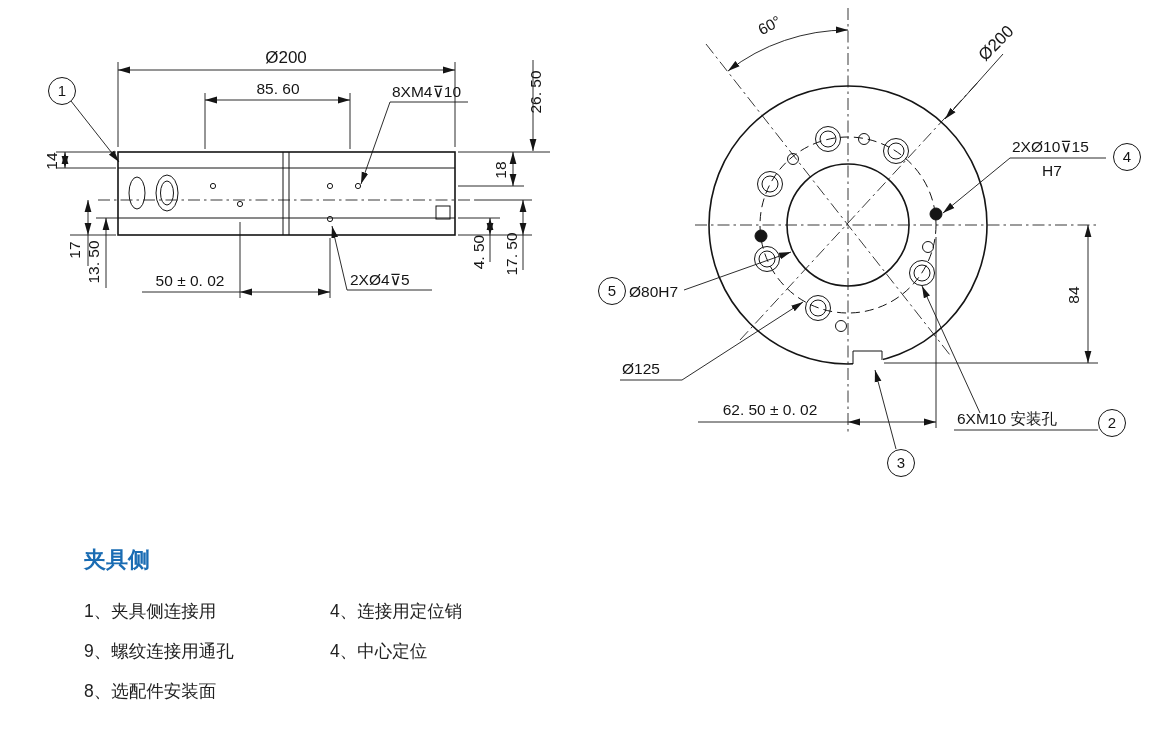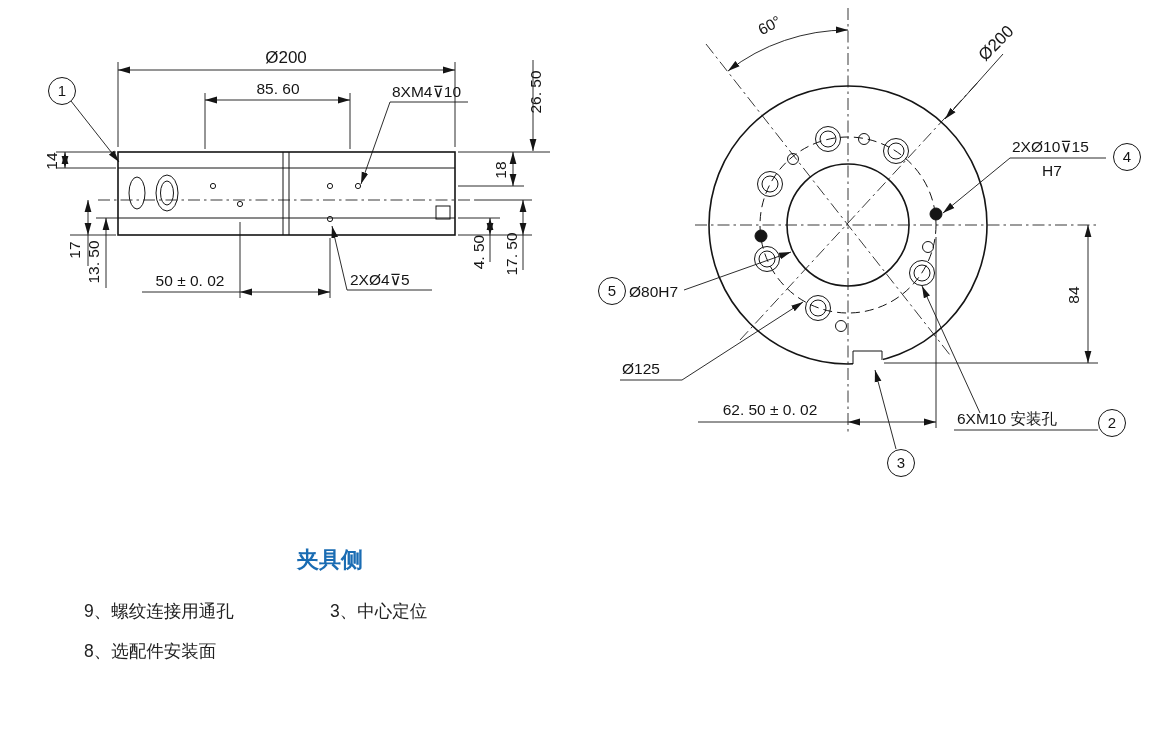--- a/index.html
+++ b/index.html
@@ -218,25 +218,27 @@
       </g>
       <g>
         <circle class="geo thin whitefill" cx="901" cy="463" r="13.5"></circle>
         <text class="ballontxt" x="901" y="468" text-anchor="middle">3</text>
       </g>
     </g>
   </svg>
 
   
   <div class="legend">
-    <h2 class="legend-title" style="color: rgb(26, 108, 179); text-align: center;">夹具侧</h2>
+    <h2 class="legend-title" style="color: rgb(26, 108, 179);">夹具侧</h2>
     <div class="legend-cols">
       <ul class="legend-col">
+        <li>1、夹具侧连接用</li>
         <li>9、螺纹连接用通孔</li>
         <li>8、选配件安装面</li>
       </ul>
       <ul class="legend-col">
-        <li>3、中心定位</li>
+        <li>4、连接用定位销</li>
+        <li>4、中心定位</li>
       </ul>
     </div>
   </div>
 
 </div>
 
 </body></html>

